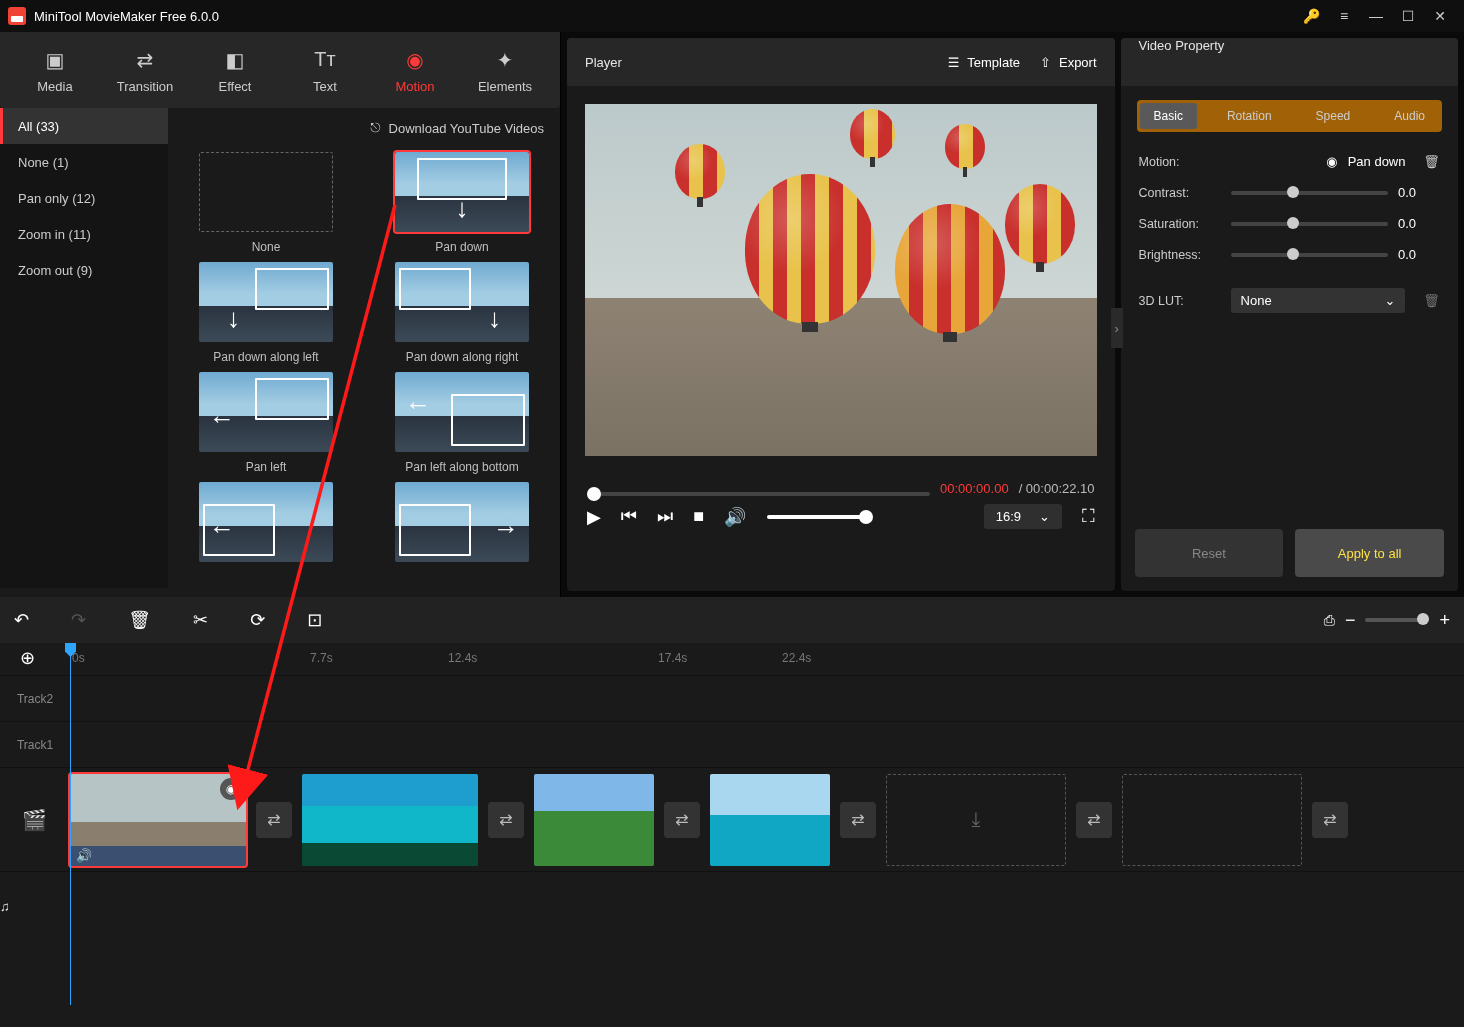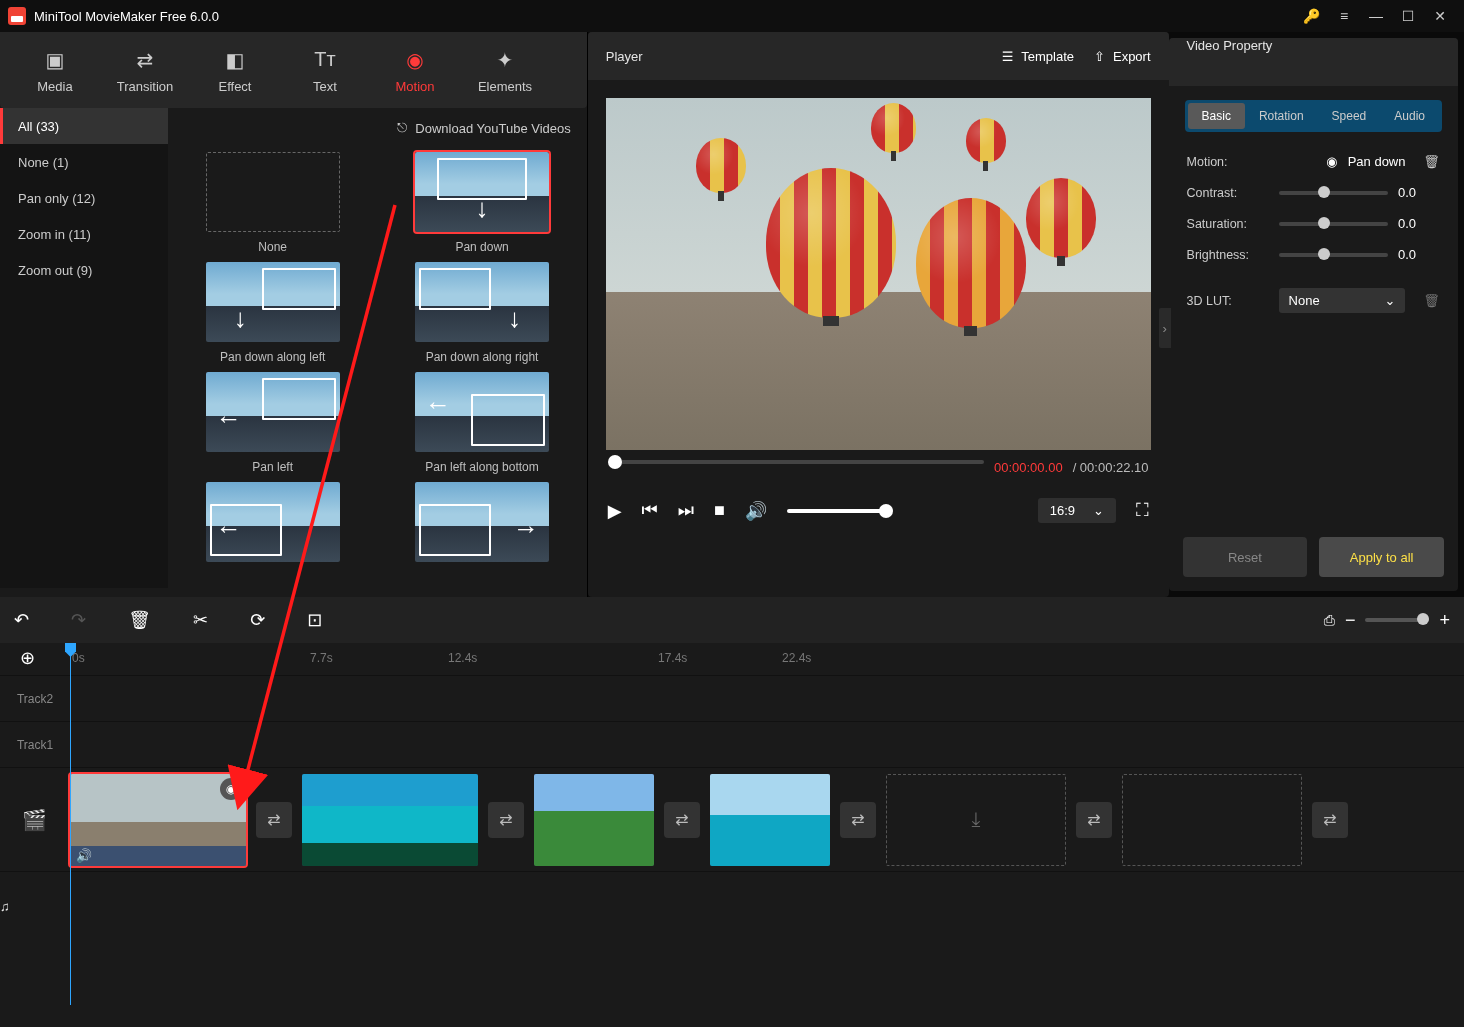--- a/index.html
+++ b/index.html
@@ -8,21 +8,21 @@
 .titlebar{height:32px;background:#0f0f0f;display:flex;align-items:center;padding:0 8px}
 .titlebar .logo{width:18px;height:18px;background:#f04335;border-radius:3px;margin-right:8px;position:relative}
 .titlebar .logo::after{content:"";position:absolute;left:3px;right:3px;bottom:3px;height:6px;background:#fff;border-radius:1px}
 .titlebar .title{font-size:13px;color:#fff}
 .titlebar .spacer{flex:1}
 .titlebar .winicon{width:32px;height:32px;display:flex;align-items:center;justify-content:center;color:#ccc;font-size:14px}
 .titlebar .key{color:#f5c542}
 
 .mainrow{display:flex;width:100%;height:565px}
 .leftpanel{width:592px;background:#1a1a1a;border-right:1px solid #000}
-.playerpanel{width:585px;background:#1a1a1a;border-radius:4px}
+.playerpanel{width:585px;background:#1a1a1a;margin:6px;border-radius:4px}
 .proppanel{flex:1;background:#1a1a1a;margin:6px 6px 6px 0;border-radius:4px}
 
 .tooltabs{height:76px;background:#272727;display:flex;align-items:center;padding:0 10px;border-radius:0 0 4px 4px}
 .tooltab{width:90px;text-align:center;color:#ccc;cursor:pointer}
 .tooltab.active{color:#ff3a3a}
 .tooltab .ico{height:26px;display:flex;align-items:center;justify-content:center;font-size:20px;margin-bottom:6px}
 
 .catrow{display:flex;height:480px}
 .catside{width:168px;background:#141414}
 .catside .cat{height:36px;padding:0 18px;display:flex;align-items:center;color:#ccc;font-size:13px;cursor:pointer}
@@ -56,43 +56,43 @@
 .tv-g2 .frame{left:4px;width:72px;top:22px;bottom:6px}
 .tv-g2 .arrow{top:28px;right:10px}
 
 .phdr{height:48px;display:flex;align-items:center;padding:0 18px;background:#272727;border-radius:4px 4px 0 0}
 .phdr .spacer{flex:1}
 .phdr .pbtn{display:flex;align-items:center;gap:8px;color:#fff;cursor:pointer;margin-left:20px}
 .video{margin:18px 18px 10px;height:352px;background:#698090 center/cover;position:relative;overflow:hidden}
 .sky{position:absolute;inset:0;background:linear-gradient(180deg,#bcc9ca 0%,#cdd6d4 55%,#8e8273 55%,#7b7263 100%)}
 .balloon{position:absolute;border-radius:50% 50% 48% 48%;background:radial-gradient(circle at 35% 30%,#fff3,transparent 40%),repeating-linear-gradient(90deg,#c9302c 0 14px,#e8c24a 14px 28px)}
 .balloon::after{content:"";position:absolute;bottom:-8px;left:44%;width:12%;height:10px;background:#333}
-.timebar{display:flex;align-items:flex-start;gap:10px;padding:0 20px;height:30px}
+.timebar{display:flex;align-items:flex-end;gap:10px;padding:0 20px;height:30px}
 .track{flex:1;height:4px;background:#444;border-radius:2px;position:relative}
 .track .knob{position:absolute;left:0;top:-5px;width:14px;height:14px;border-radius:50%;background:#fff}
 .tcur{color:#ff3a3a;font-size:13px}
 .ttot{color:#bbb}
 .pctrls{display:flex;align-items:center;gap:20px;padding:8px 20px 16px}
 .pctrls .ico{color:#fff;font-size:18px;cursor:pointer}
 .vol{width:100px;height:4px;background:#fff;border-radius:2px;position:relative}
 .vol .knob{position:absolute;right:-6px;top:-5px;width:14px;height:14px;border-radius:50%;background:#fff}
 .ratio{margin-left:auto;background:#2f2f2f;padding:5px 12px;border-radius:3px;display:flex;align-items:center;gap:18px;color:#fff;cursor:pointer}
 
 .prop-hdr{height:48px;display:flex;align-items:flex-start;padding:0 18px;background:#272727;border-radius:4px 4px 0 0}
-.tabs{display:flex;gap:0;background:#0c4a6e;border-radius:4px;margin:14px 16px;padding:3px}
+.tabs{display:flex;gap:16px;background:#a16207;border-radius:4px;margin:14px 16px;padding:3px}
 .tabs .tab{padding:6px 14px;border-radius:3px;color:#ccc;cursor:pointer;font-size:12px}
 .tabs .tab.active{background:#595959;color:#fff}
 .prow{display:flex;align-items:center;padding:8px 18px;gap:10px}
 .prow .lbl{width:82px;color:#ccc;font-size:12.5px}
 .prow .val{width:42px;text-align:left;color:#fff}
 .slider{flex:1;height:4px;background:#444;border-radius:2px;position:relative}
 .slider .k{position:absolute;left:36%;top:-5px;width:12px;height:12px;border-radius:50%;background:#ccc}
 .select3d{flex:1;background:#333;border-radius:3px;padding:5px 10px;display:flex;justify-content:space-between;align-items:center;color:#fff;cursor:pointer;margin-right:8px}
 .pbtns{position:absolute;bottom:14px;left:14px;right:14px;display:flex;gap:12px}
-.pbtns .btn{flex:1;height:40px;border-radius:4px;background:#333;color:#888;display:flex;align-items:center;justify-content:center;cursor:pointer}
+.pbtns .btn{flex:1;height:48px;border-radius:4px;background:#333;color:#888;display:flex;align-items:center;justify-content:center;cursor:pointer}
 .pbtns .btn.primary{background:#4a4a4a;color:#fde047}
 .proppanel{position:relative}
 .collapse{position:absolute;left:-10px;top:270px;width:12px;height:40px;background:#2a2a2a;display:flex;align-items:center;justify-content:center;color:#888;border-radius:2px 0 0 2px;cursor:pointer}
 
 .tlarea{height:430px;background:#1a1a1a}
 .tltools{height:46px;display:flex;align-items:center;padding:0 14px;gap:42px;background:#222}
 .tltools .ti{color:#fff;font-size:18px;cursor:pointer}
 .tltools .spacer{flex:1}
 .zoom{display:flex;align-items:center;gap:10px}
 .zoom .zt{width:64px;height:4px;background:#555;border-radius:2px;position:relative}

